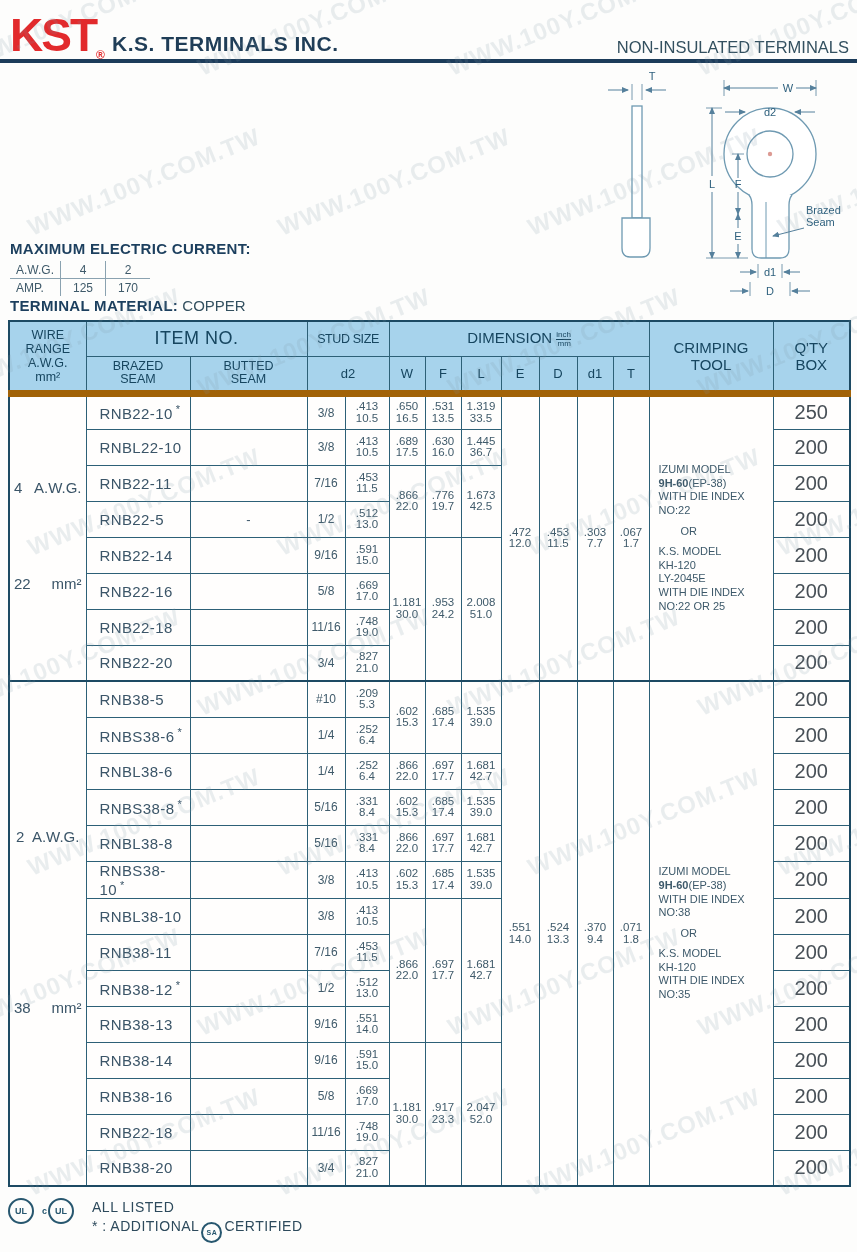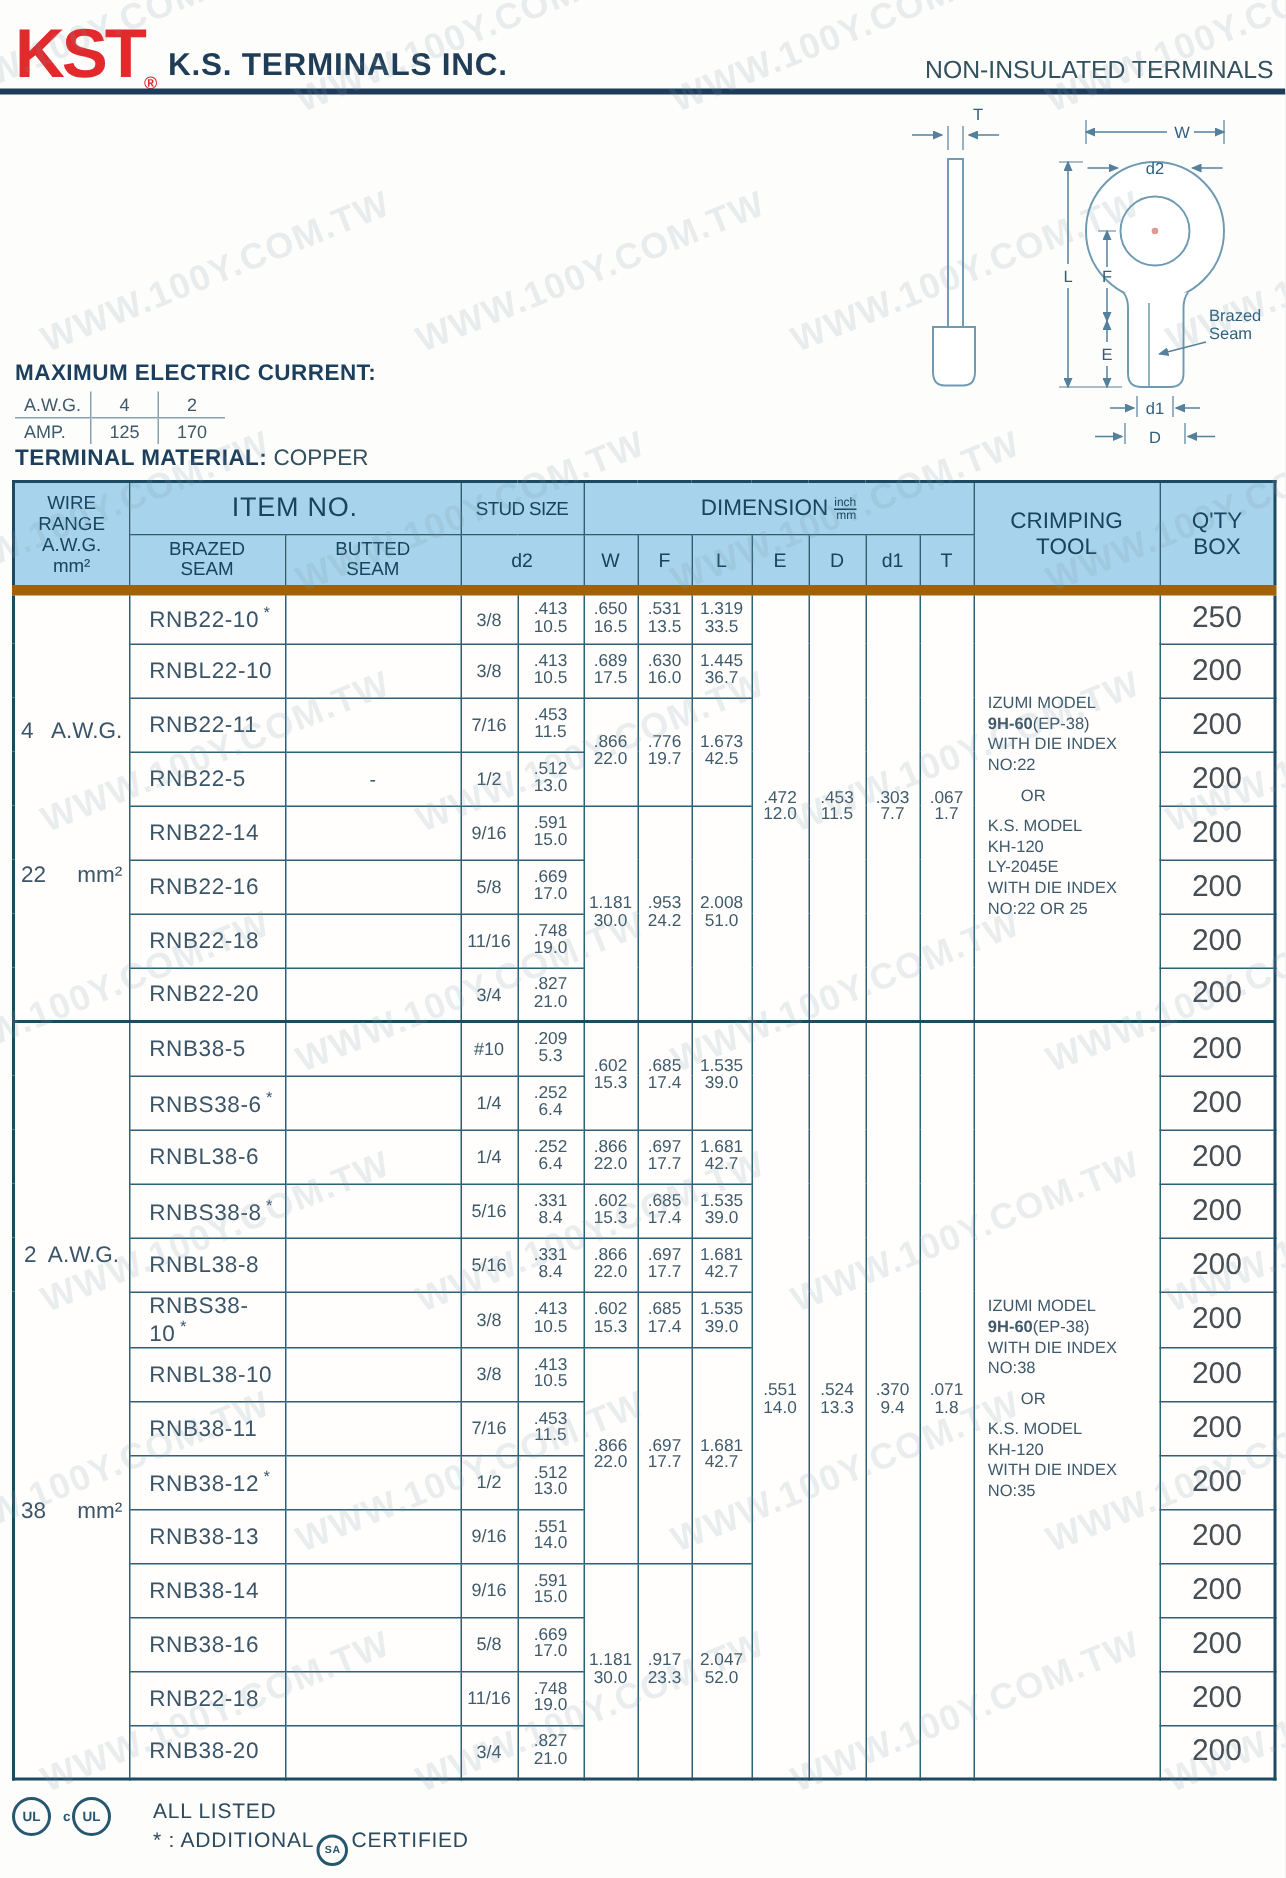--- a/index.html
+++ b/index.html
@@ -63,21 +63,21 @@
   td.qty{font-size:20px;color:#474f56;}
   td.crimp{text-align:left !important;padding-left:9px !important;font-size:11px;line-height:13.6px;color:#3d596a;}
   td.crimp .sp{height:7px;}
   td.crimp .ind{padding-left:22px;}
   
   .footer{position:absolute;left:8px;top:1198px;display:flex;align-items:flex-start;z-index:2;}
   .ul-circ{display:inline-flex;align-items:center;justify-content:center;width:22px;height:22px;
            border:2px solid #27576f;border-radius:50%;font-size:9px;font-weight:bold;color:#27576f;}
   .ul-badge{display:inline-flex;align-items:center;margin-right:8px;}
   .cprefix{font-style:normal;font-size:9px;font-weight:bold;color:#27576f;margin-right:1px;}
-  .foot-text{margin-left:20px;font-size:14px;color:#2d4a5c;line-height:19px;letter-spacing:.5px;}
+  .foot-text{margin-left:10px;font-size:14px;color:#2d4a5c;line-height:19px;letter-spacing:.5px;}
   .csa-circ{display:inline-flex;align-items:center;justify-content:center;width:17px;height:17px;
             border:2px solid #27576f;border-radius:50%;font-size:7px;font-weight:bold;color:#27576f;
             vertical-align:-4px;margin:0 2px;}
 </style>
 </head>
 <body>
 
 <div class="page">
 
   <div class="wm-layer">

